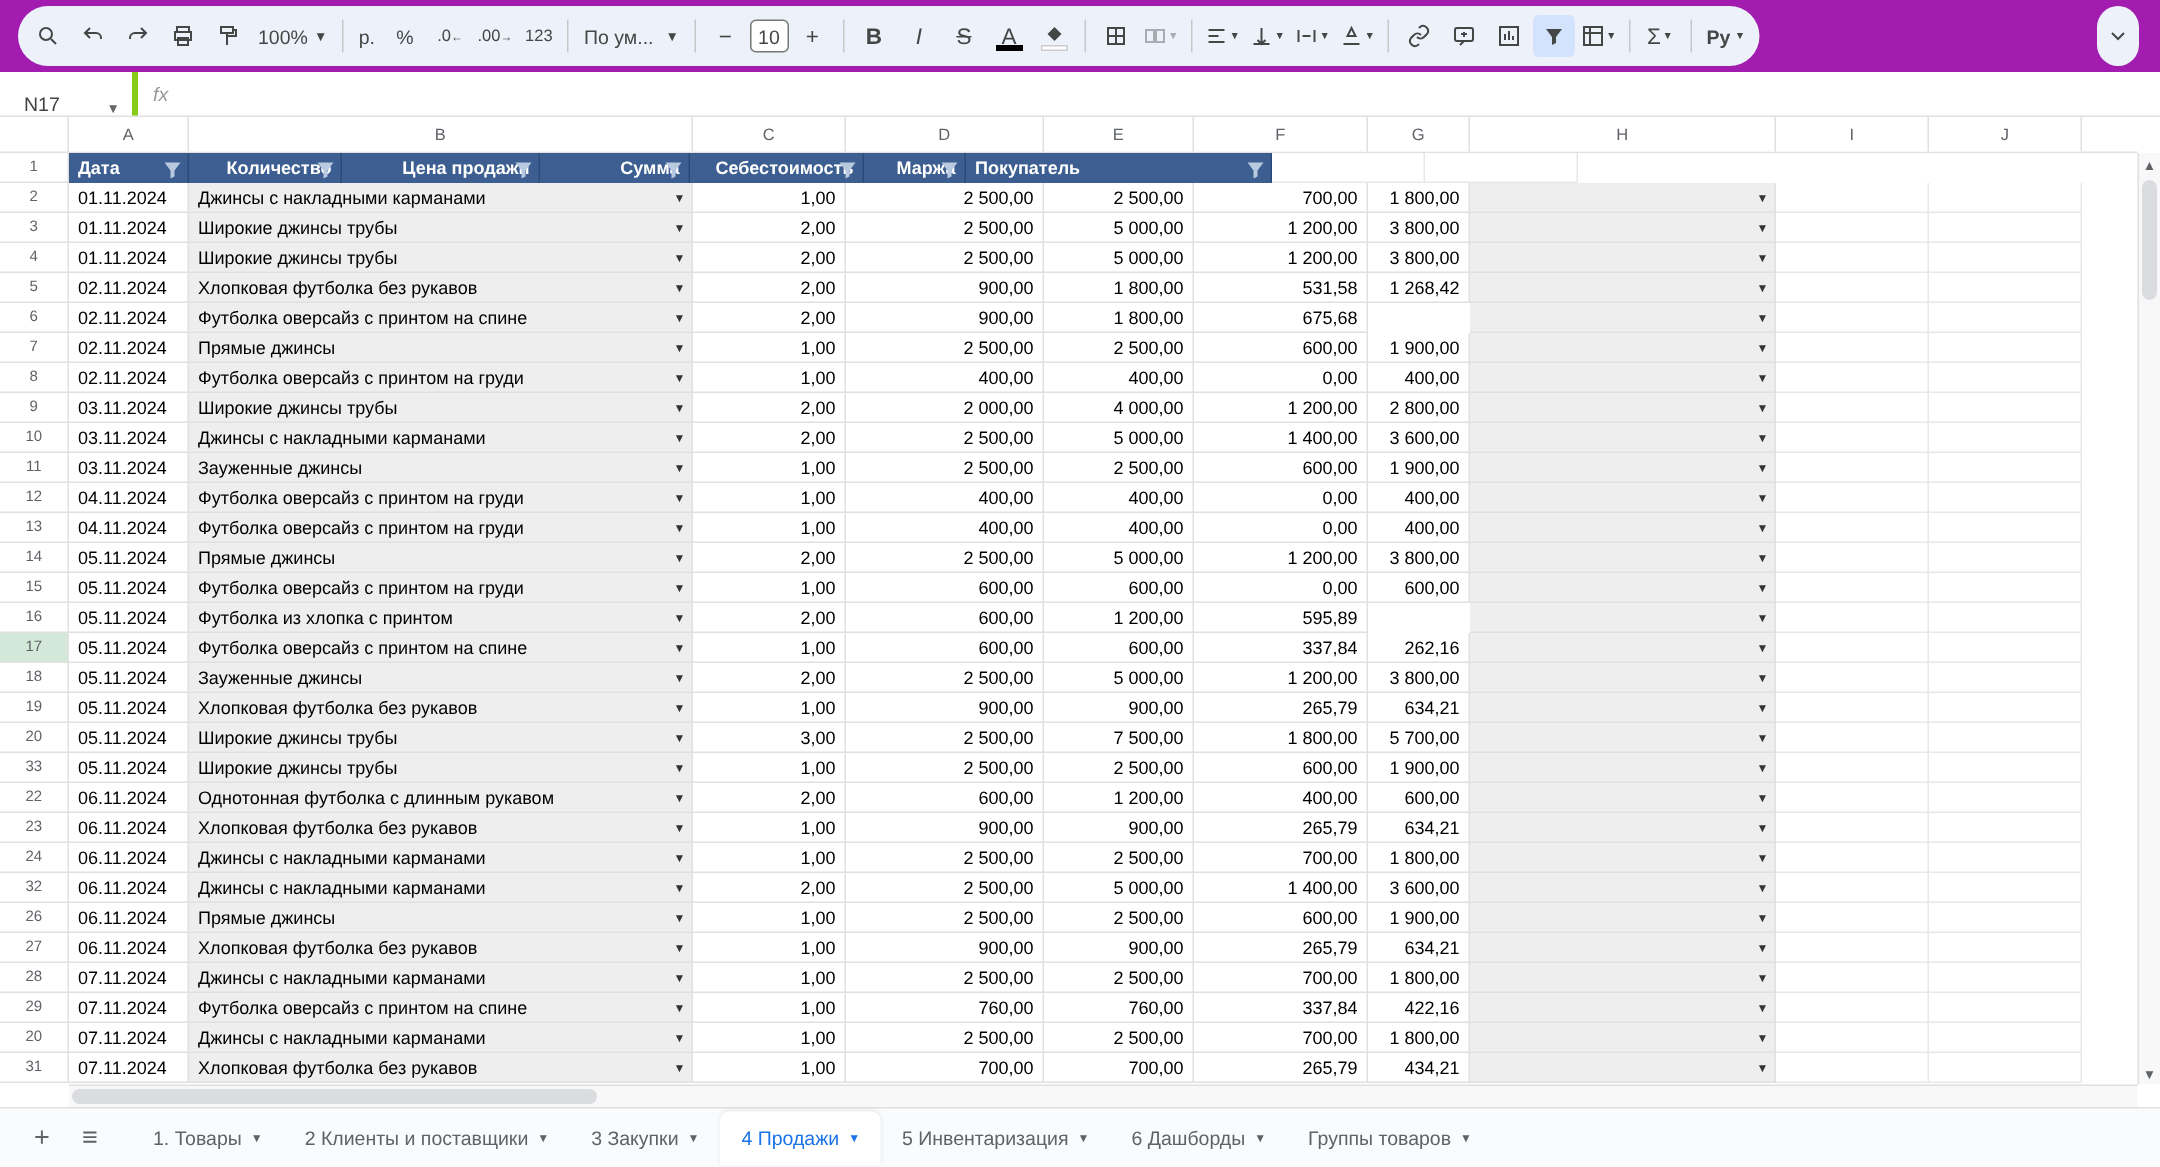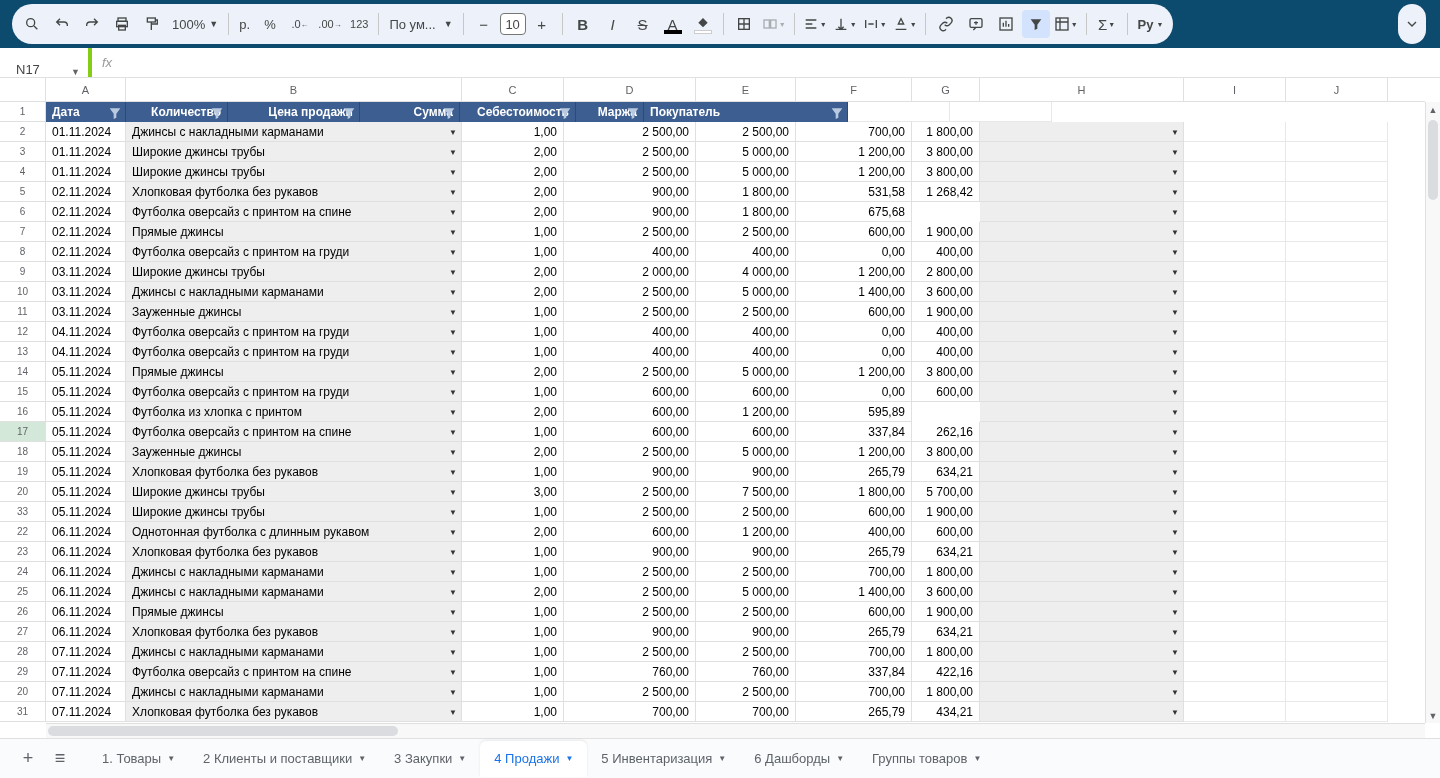--- a/index.html
+++ b/index.html
@@ -1,17 +1,17 @@
 <!DOCTYPE html>
 <html><head>
 <meta charset="utf-8">
 <style>
 *{box-sizing:border-box;margin:0;padding:0;font-family:Arial,sans-serif}
 body{background:#fff;overflow:hidden;width:1440px;height:778px;position:relative}
-.toolbar{height:48px;background:#0c4a6e;display:flex;align-items:center;padding:0 12px;gap:0}
+.toolbar{height:48px;background:#a21caf;display:flex;align-items:center;padding:0 12px;gap:0}
 .toolbar-group{background:#edf2fa;border-radius:24px;height:40px;display:flex;align-items:center;padding:0 6px;gap:2px;margin-right:8px}
 .tb-btn{width:28px;height:28px;display:flex;align-items:center;justify-content:center;border-radius:4px;cursor:pointer;color:#444746;font-size:15px}
 .tb-btn.active{background:#d3e3fd}
 .tb-sep{width:1px;height:22px;background:#c7c7c7;margin:0 4px}
 .zoom-display{display:flex;align-items:center;gap:4px;padding:0 4px;font-size:13px;color:#444746}
 .font-display{display:flex;align-items:center;gap:2px;font-size:13px;color:#444746;padding:0 4px}
 .size-input{width:26px;height:22px;border:1px solid #747775;border-radius:4px;text-align:center;font-size:13px;color:#444746}
 .text-color-btn{position:relative;width:28px;height:28px;display:flex;align-items:center;justify-content:center}
 .text-color-bar{position:absolute;bottom:4px;left:5px;right:5px;height:4px}
 .nav-menu{position:absolute;right:14px;top:4px;width:28px;height:40px;background:#edf2fa;border-radius:24px;display:flex;align-items:center;justify-content:center;cursor:pointer}
@@ -244,21 +244,21 @@
       <div class="row-h">15</div>
       <div class="row-h">16</div>
       <div class="row-h sel">17</div>
       <div class="row-h">18</div>
       <div class="row-h">19</div>
       <div class="row-h">20</div>
       <div class="row-h">33</div>
       <div class="row-h">22</div>
       <div class="row-h">23</div>
       <div class="row-h">24</div>
-      <div class="row-h">25</div>
+      <div class="row-h">32</div>
       <div class="row-h">26</div>
       <div class="row-h">27</div>
       <div class="row-h">28</div>
       <div class="row-h">29</div>
       <div class="row-h">20</div>
       <div class="row-h">31</div>
     </div>
   <div class="grid" id="grid">
       <div class="header-row">
         <div class="hdr-cell" style="width: 80px;">

